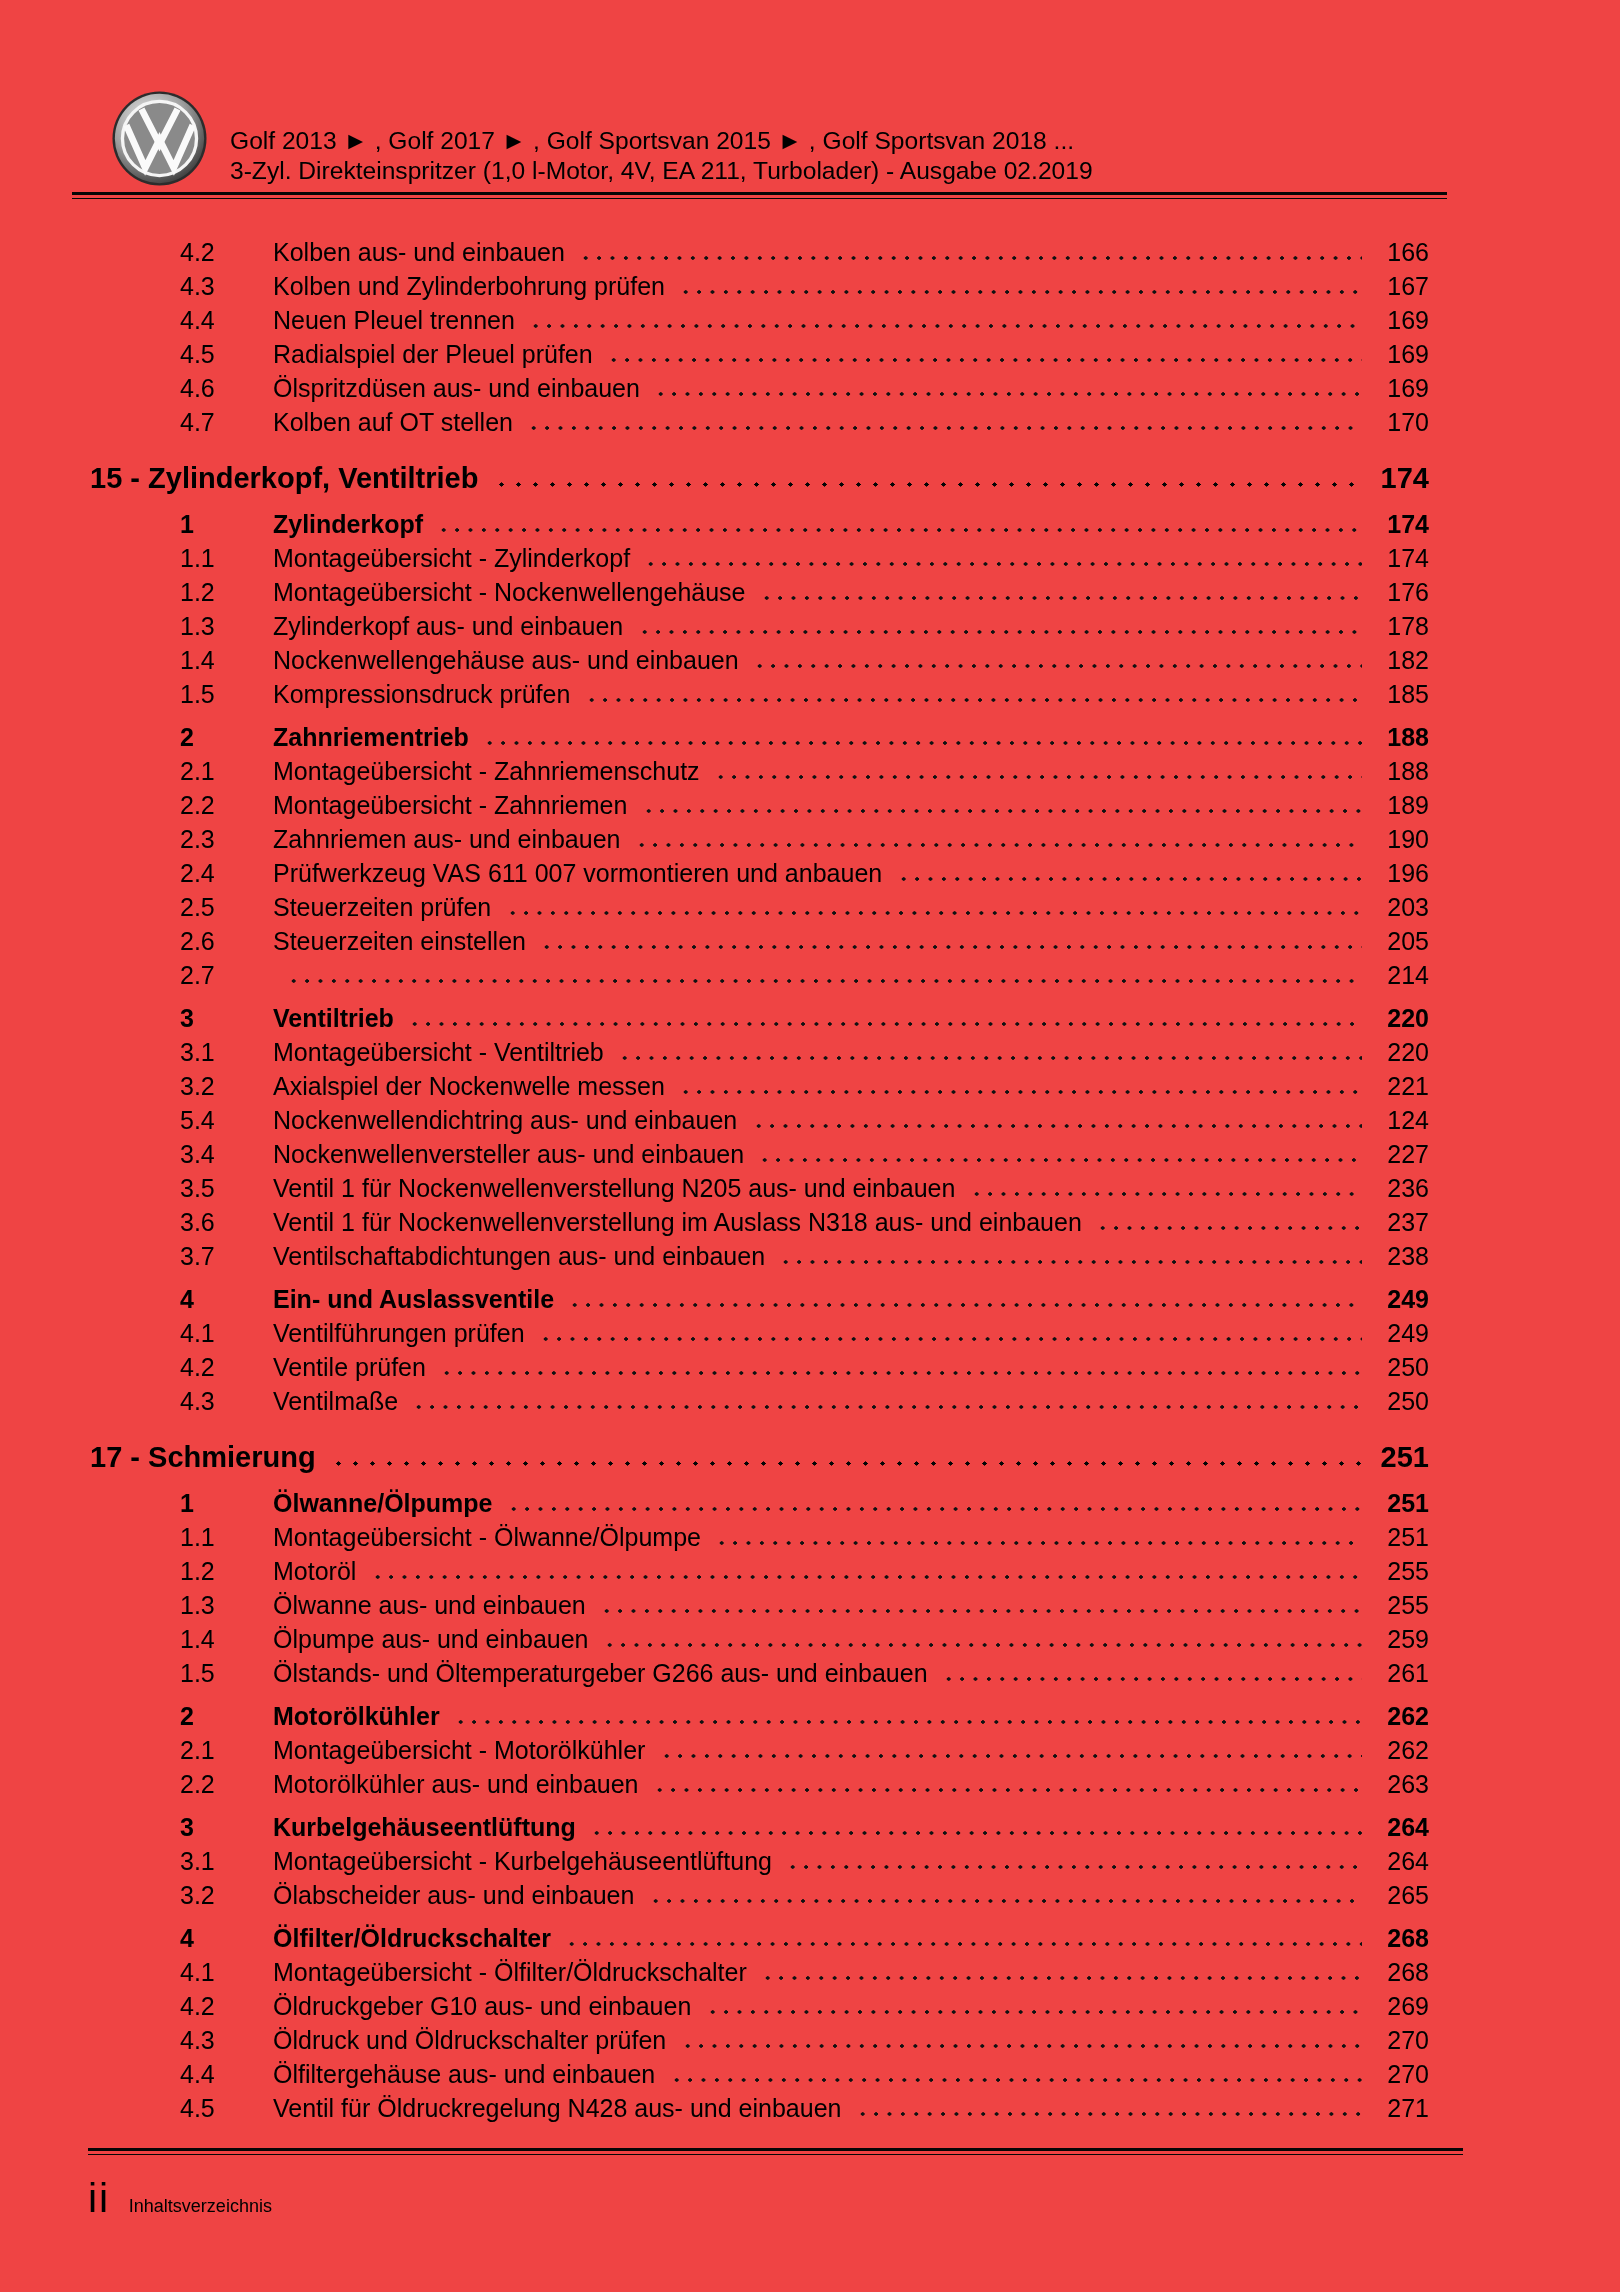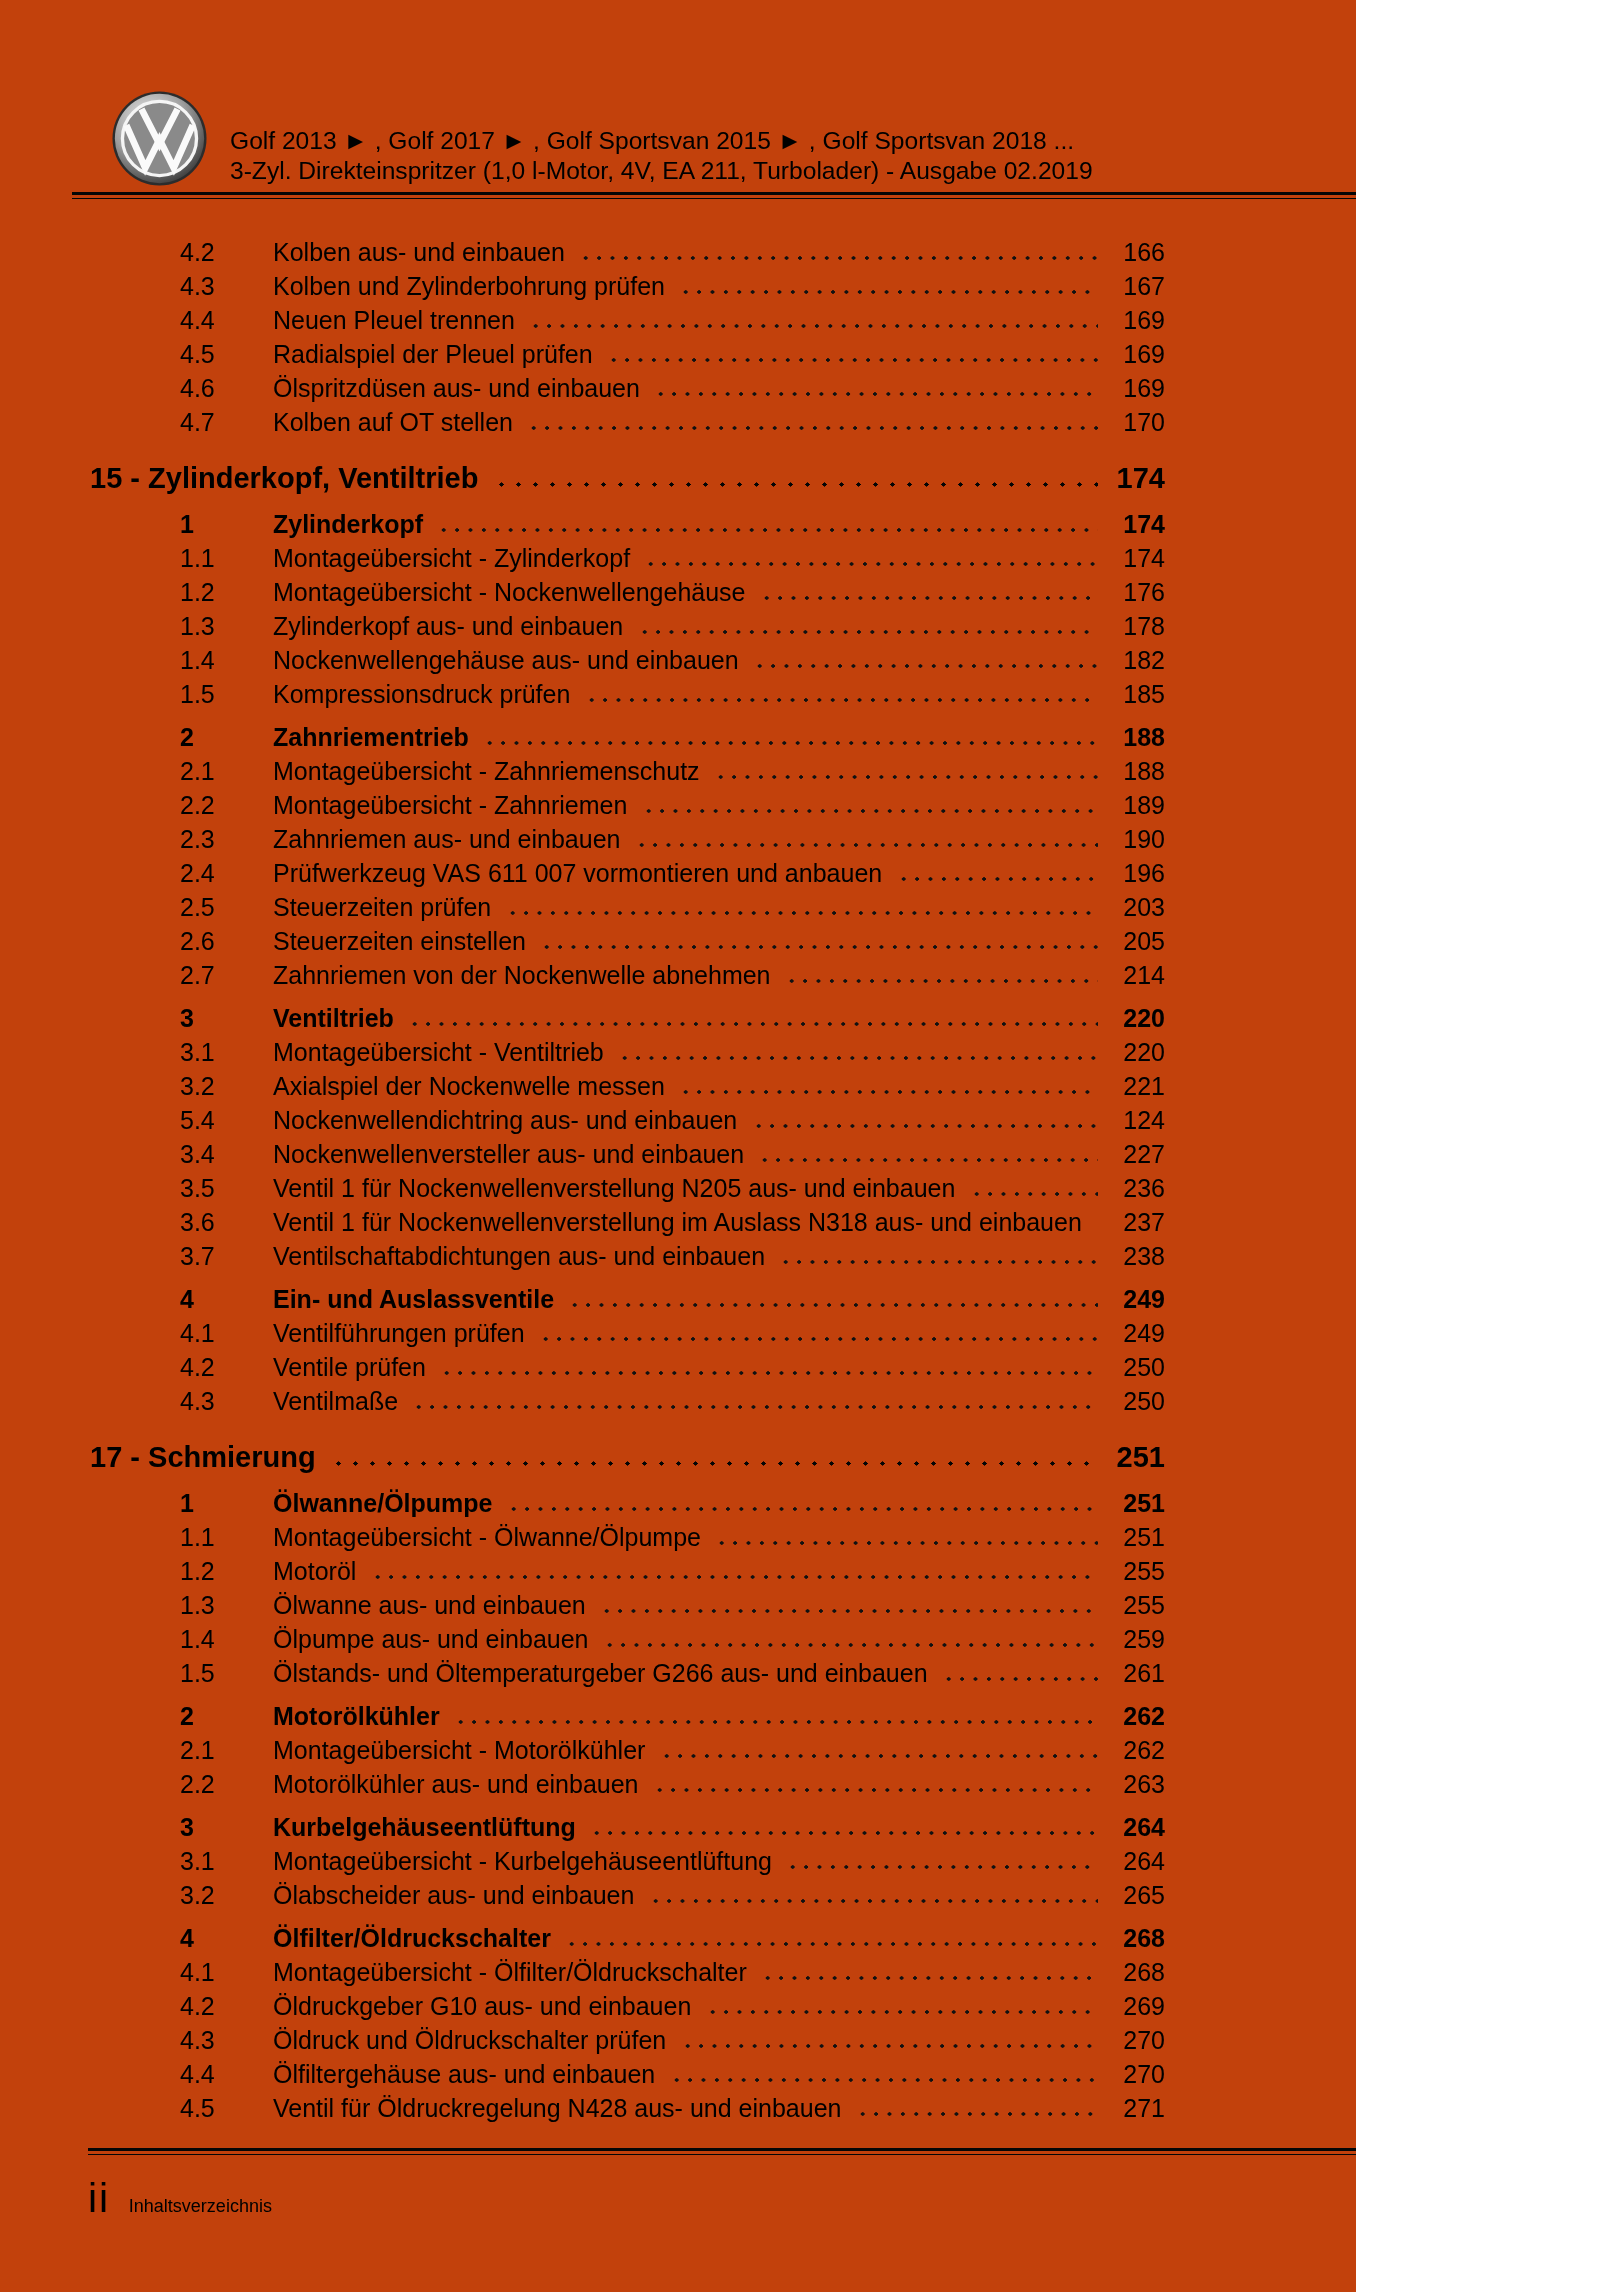--- a/index.html
+++ b/index.html
@@ -1,19 +1,19 @@
 <!DOCTYPE html>
 <html lang="de" style="font-size:14.3px"><head>
 <meta charset="utf-8">
 <style>
   html,body { margin:0; padding:0; background:#ffffff; }
   .page {
     position:relative;
-    width:1356px; height:2293px;
-    background:#c2410c;
+    width:1620px; height:2293px;
+    background:#ef4444;
     color:#000;
     font-family:"Liberation Sans", "DejaVu Sans", sans-serif;
     overflow:hidden;
   }
 
   
   .header {
     display:flex;
     align-items:flex-end;
     margin-left:112px;
@@ -231,21 +231,20 @@
           <span class="page-num">203</span>
         </div>
         <div class="row sub">
           <span class="num">2.6</span>
           <span class="title">Steuerzeiten einstellen</span>
           <span class="lead"></span>
           <span class="page-num">205</span>
         </div>
         <div class="row sub">
           <span class="num">2.7</span>
-          <span class="title">Zahnriemen von der Nockenwelle abnehmen</span>
           <span class="lead"></span>
           <span class="page-num">214</span>
         </div>
         <div class="row section">
           <span class="num">3</span>
           <span class="title">Ventiltrieb</span>
           <span class="lead"></span>
           <span class="page-num">220</span>
         </div>
         <div class="row sub">

